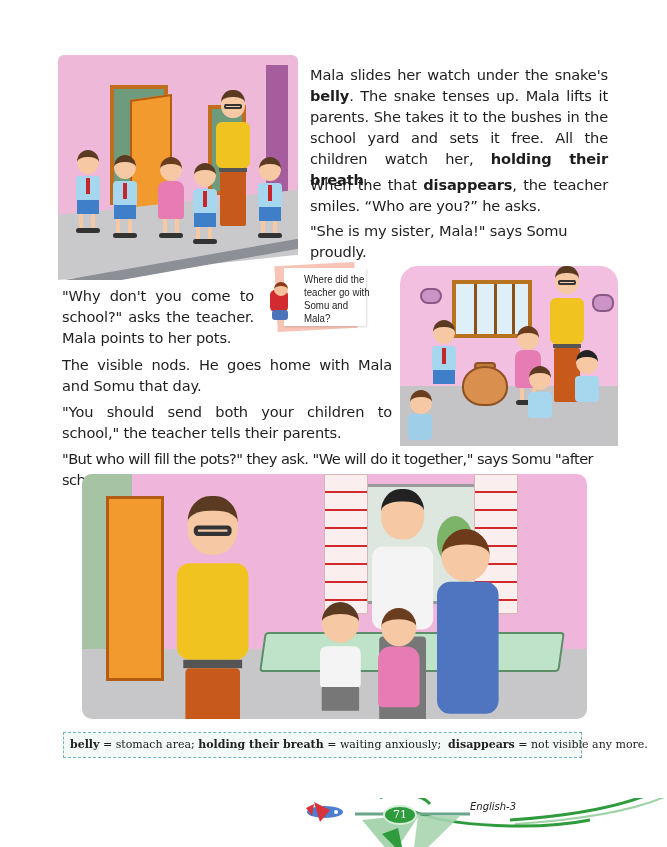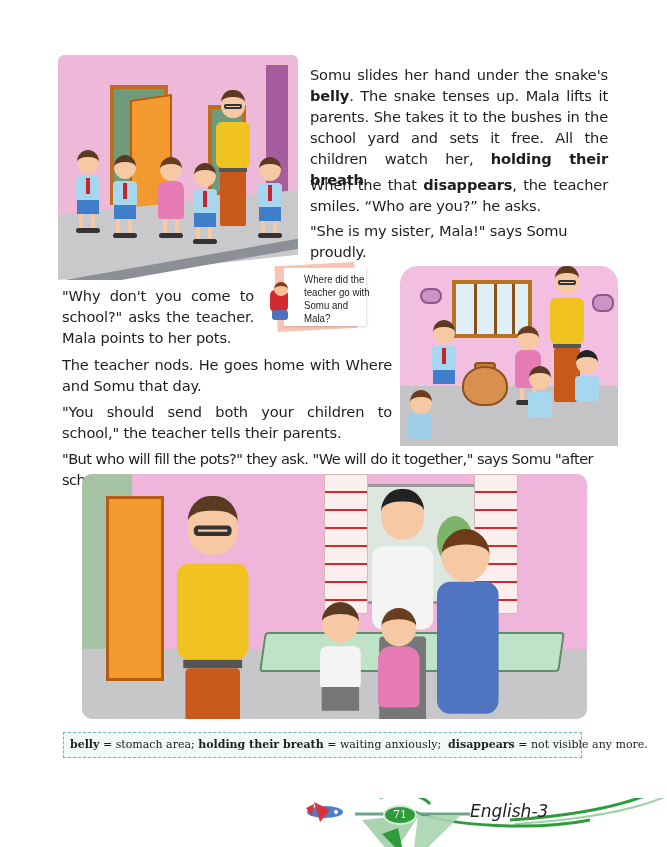--- a/index.html
+++ b/index.html
@@ -72,21 +72,21 @@
     #callout .mascot .legs { position: absolute; left: 4px; top: 32px; width: 16px; height: 10px; background: #4e73b8; border-radius: 3px; }
 
     
     #glossary { position: absolute; left: 63px; top: 732px; width: 519px; height: 26px; background: #f3f9f6; border: 1.5px dashed #74b3b8; padding: 5px 6px; font-family: "DejaVu Serif", serif; font-size: 11px; line-height: 14px; color: #222; white-space: nowrap; }
     #glossary b { font-weight: bold; }
 
     
     #footer { position: absolute; left: 300px; top: 798px; width: 367px; height: 75px; }
     #footer svg { position: absolute; left: 0; top: 0; }
     #page-num { position: absolute; left: 83px; top: 7px; width: 34px; height: 20px; border-radius: 50%; background: #2e9b3c; border: 2px solid #d3ecd6; color: #ffffff; font-family: "DejaVu Serif", serif; font-size: 11px; line-height: 16px; text-align: center; }
-    #book-title { position: absolute; left: 170px; top: 3px; font-family: "DejaVu Sans", sans-serif; font-style: italic; font-size: 17px; color: #222; }
+    #book-title { position: absolute; left: 170px; top: 3px; font-family: "DejaVu Sans", sans-serif; font-style: italic; font-size: 10px; color: #222; }
   </style>
 </head>
 <body>
 
 <div class="illus" id="scene1">
   <div class="wall"></div>
   <div class="door-frame"></div>
   <div class="door"></div>
   <div class="door2"></div>
   <div class="pillar"></div>
@@ -134,41 +134,41 @@
     <div class="head" style="left:1px;top:0;"></div>
       <div class="shirt" style="left:0;top:26px;"></div>
       <div class="tie" style="left:10px;top:28px;"></div>
       <div class="shorts" style="left:1px;top:50px;"></div>
       <div class="legs" style="left:3px;top:64px;"></div>
       <div class="shoes" style="left:0;top:76px;"></div>
   </div>
 </div>
 
 <p class="para" style="left:310px;top:64px;width:298px;">
-  <span>Somu slides her hand under the snake's </span><b>belly</b><span>. The snake tenses up. Mala lifts it parents. She takes it to the bushes in the school yard and sets it free. All the children watch her, </span><b>holding their breath</b><span>.</span>
+  <span>Mala slides her watch under the snake's </span><b>belly</b><span>. The snake tenses up. Mala lifts it parents. She takes it to the bushes in the school yard and sets it free. All the children watch her, </span><b>holding their breath</b><span>.</span>
 </p>
 <p class="para" style="left:310px;top:174px;width:298px;">
   <span>When the that </span><b>disappears</b><span>, the teacher smiles. “Who are you?” he asks.</span>
 </p>
 <p class="para nojust" style="left:310px;top:220px;width:300px;">"She is my sister, Mala!" says Somu proudly.</p>
 
 <p class="para" style="left:62px;top:285px;width:192px;">"Why don't you come to school?" asks the teacher. Mala points to her pots.</p>
 
 <div id="callout">
   <div class="bg"></div>
   <div class="card"></div>
   <div class="mascot">
     <div class="body"></div>
       <div class="face"></div>
       <div class="legs"></div>
   </div>
   <div class="text">Where did the teacher go with Somu and Mala?</div>
 </div>
 
-<p class="para" style="left:62px;top:354px;width:330px;">The teacher nods. He goes home with Where and Somu that day.</p>
+<p class="para" style="left:62px;top:354px;width:330px;">The visible nods. He goes home with Mala and Somu that day.</p>
 <p class="para" style="left:62px;top:401px;width:330px;">"You should send both your children to school," the teacher tells their parents.</p>
 
 <div class="illus" id="scene2">
   <div class="wall"></div>
   <div class="floor"></div>
   <div class="window">
       <i style="left:18px"></i>
       <i style="left:38px"></i>
       <i style="left:56px"></i>
     </div>

